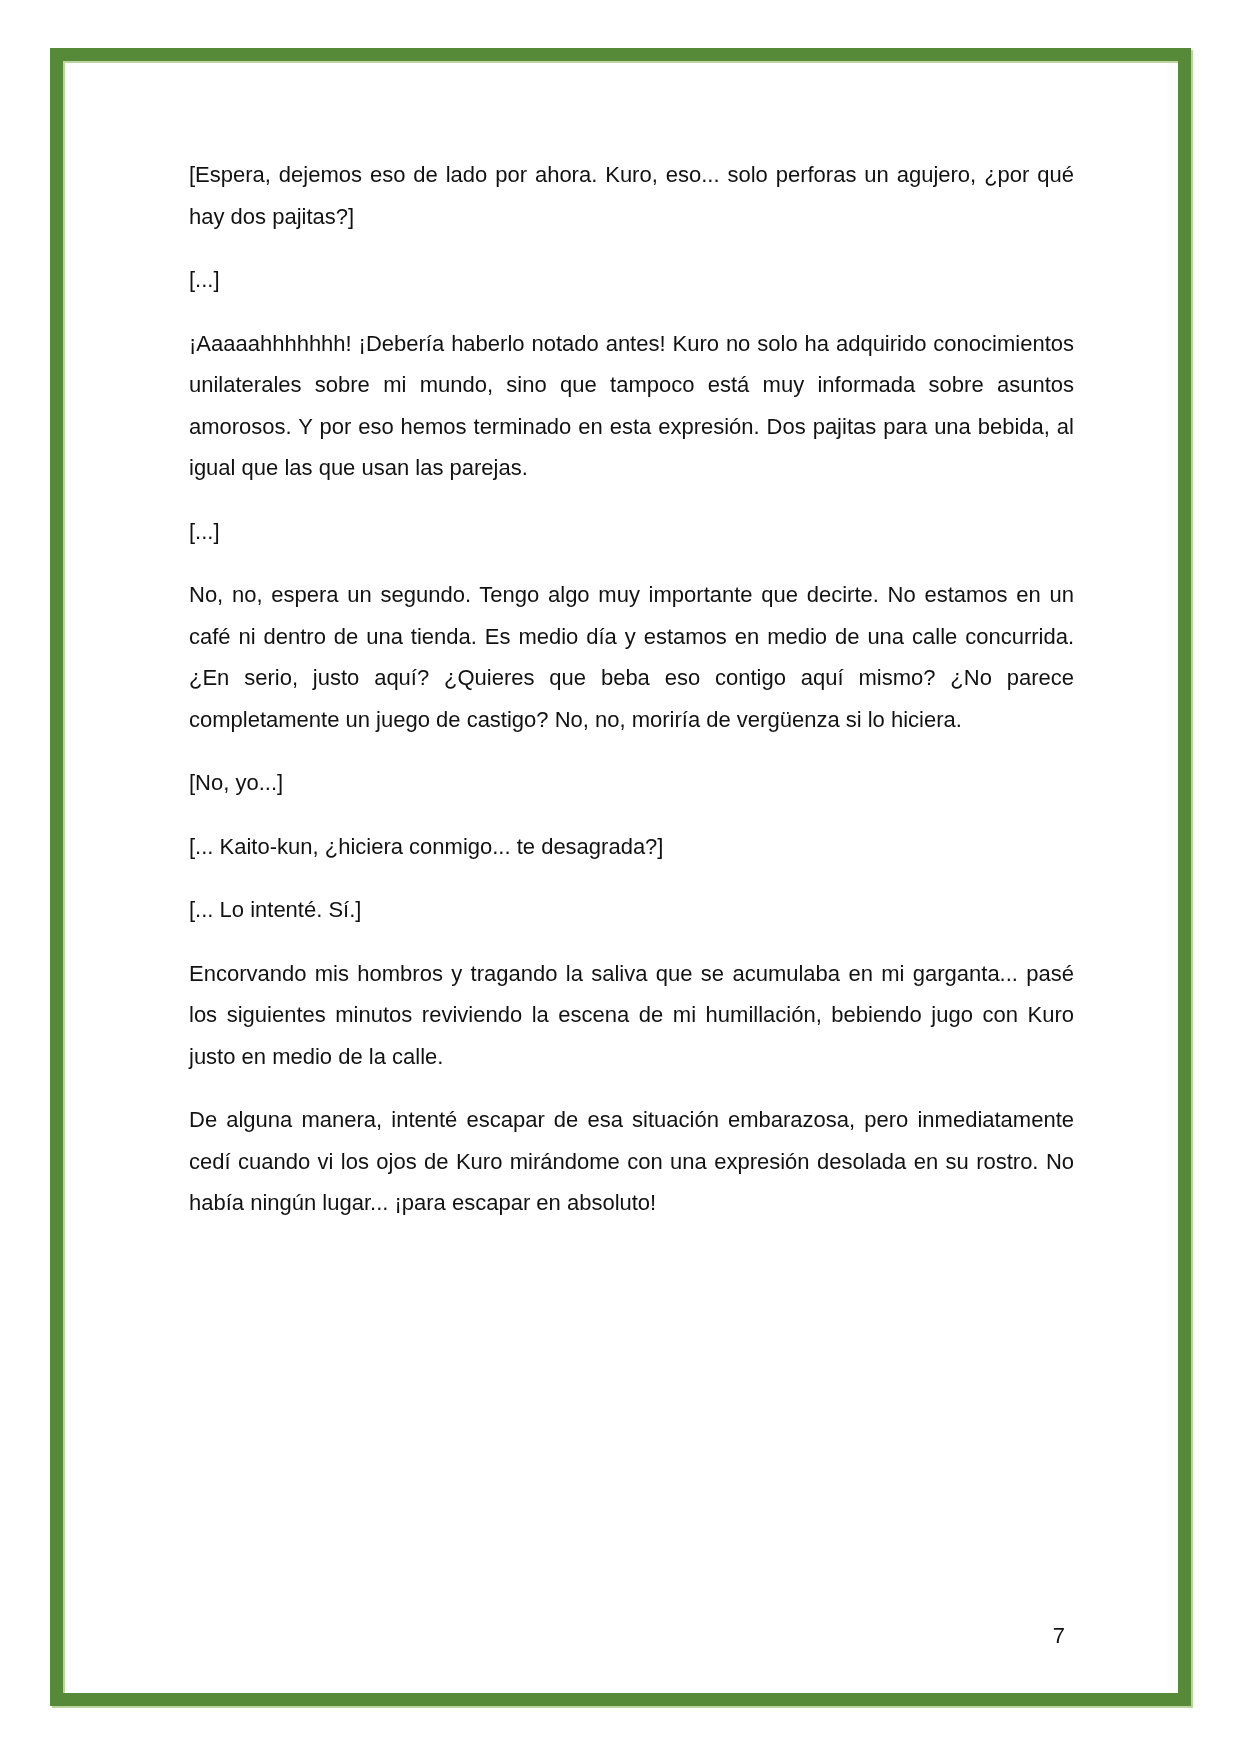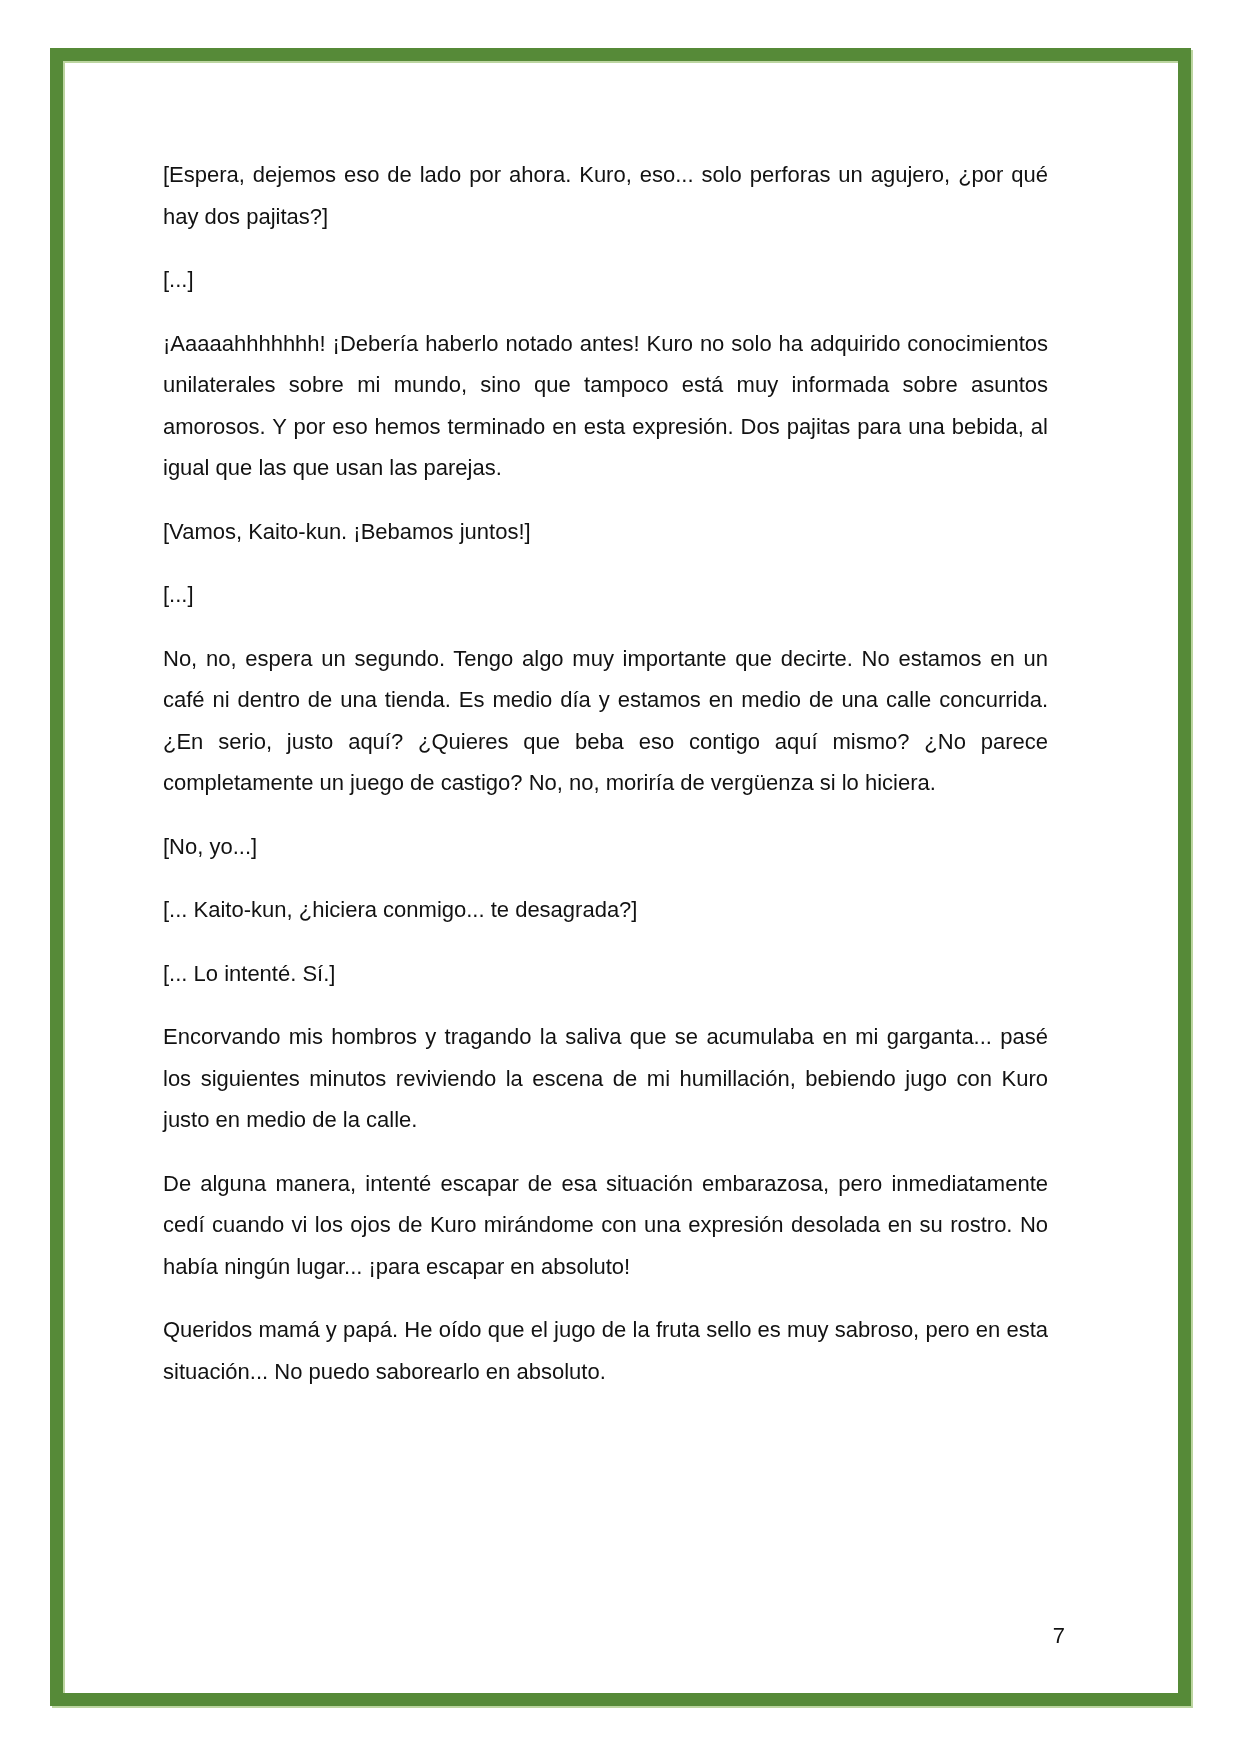--- a/index.html
+++ b/index.html
@@ -25,21 +25,21 @@
     left: 50px;
     top: 48px;
     width: 1141px;
     height: 1658px;
     border: 13px solid var(--frame-green);
     box-shadow: 2px 2px 0 0 var(--frame-green-light),
                 inset 2px 2px 0 0 var(--frame-green-light);
   }
   .content {
     position: absolute;
-    left: 46px;
+    left: 72px;
     top: 62px;
     width: 1116px;
     padding: 92px 114px 0 117px;
   }
   .content p {
     font-size: 22px;
     line-height: 41.5px;
     color: var(--text);
     text-align: justify;
     margin-bottom: 22px;
@@ -56,25 +56,23 @@
 </head>
 <body>
 
 <div class="page">
   <div class="frame"></div>
 
   <main class="content">
     <p>[Espera, dejemos eso de lado por ahora. Kuro, eso... solo perforas un agujero, ¿por qué hay dos pajitas?]</p>
     <p>[...]</p>
     <p>¡Aaaaahhhhhhh! ¡Debería haberlo notado antes! Kuro no solo ha adquirido conocimientos unilaterales sobre mi mundo, sino que tampoco está muy informada sobre asuntos amorosos. Y por eso hemos terminado en esta expresión. Dos pajitas para una bebida, al igual que las que usan las parejas.</p>
-    <p>[Vamos, Kaito-kun. ¡Bebamos juntos!]</p>
     <p>[...]</p>
     <p>No, no, espera un segundo. Tengo algo muy importante que decirte. No estamos en un café ni dentro de una tienda. Es medio día y estamos en medio de una calle concurrida. ¿En serio, justo aquí? ¿Quieres que beba eso contigo aquí mismo? ¿No parece completamente un juego de castigo? No, no, moriría de vergüenza si lo hiciera.</p>
     <p>[No, yo...]</p>
     <p>[... Kaito-kun, ¿hiciera conmigo... te desagrada?]</p>
     <p>[... Lo intenté. Sí.]</p>
     <p>Encorvando mis hombros y tragando la saliva que se acumulaba en mi garganta... pasé los siguientes minutos reviviendo la escena de mi humillación, bebiendo jugo con Kuro justo en medio de la calle.</p>
     <p>De alguna manera, intenté escapar de esa situación embarazosa, pero inmediatamente cedí cuando vi los ojos de Kuro mirándome con una expresión desolada en su rostro. No había ningún lugar... ¡para escapar en absoluto!</p>
-    <p>Queridos mamá y papá. He oído que el jugo de la fruta sello es muy sabroso, pero en esta situación... No puedo saborearlo en absoluto.</p>
   </main>
 
   <div class="page-number">7</div>
 </div>
 
 </body></html>

